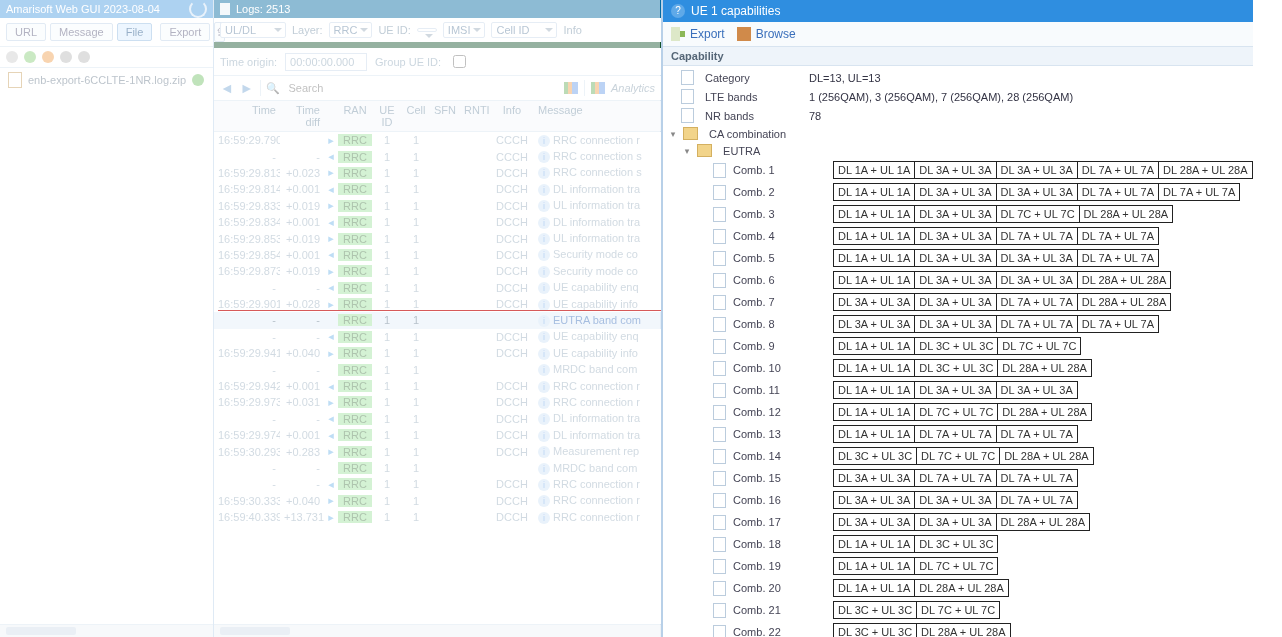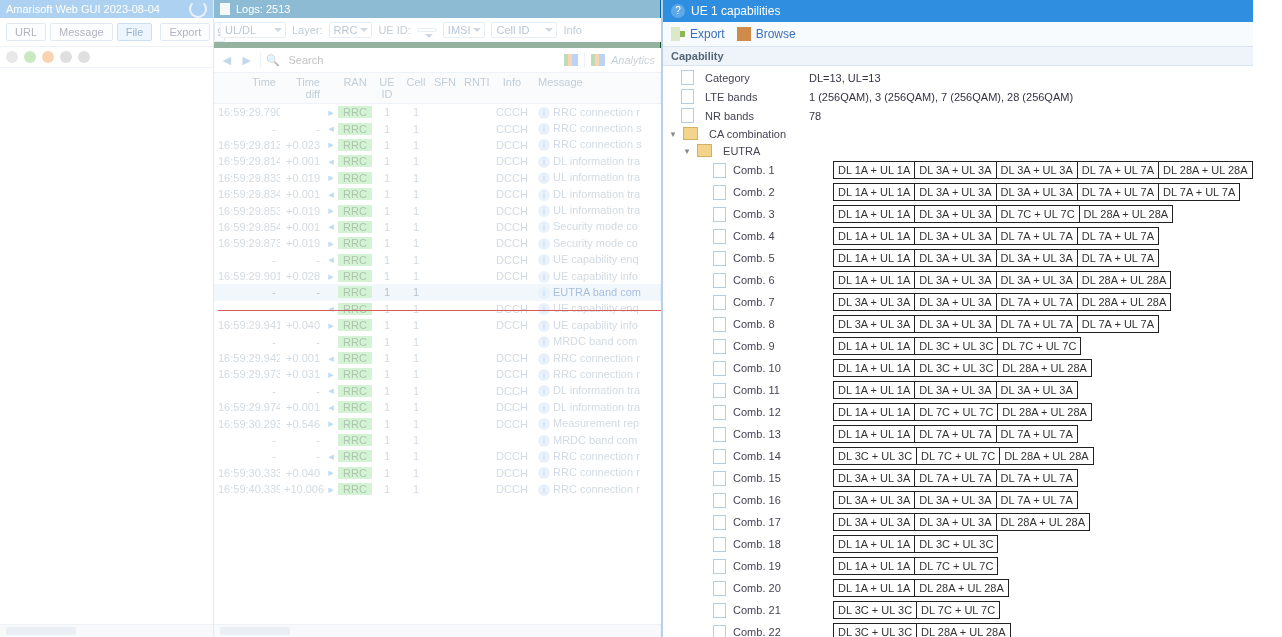--- a/index.html
+++ b/index.html
@@ -110,40 +110,51 @@
       <span class="btn">Export</span>
       <span class="btn icon">⇪</span>
     </div>
     <div class="left-icons">
       <span class="circle c-gr2"></span>
       <span class="circle c-g"></span>
       <span class="circle c-o"></span>
       <span class="circle c-gr"></span>
       <span class="circle c-gr"></span>
     </div>
+    <div class="file-row">
+      <span class="file-ico"></span>
+      <span>enb-export-6CCLTE-1NR.log.zip</span>
+      <span class="chk"></span>
+    </div>
     <div style="flex:1"></div>
     <div class="hscroll">
         <div class="thumb"></div>
       </div>
   </div>
 
   <div class="mid-panel">
     <div class="mid-header">
       <span class="doc-ico"></span>
       <span>Logs: 2513</span>
     </div>
     <div class="mid-filter">
       <span class="sel wide">UL/DL</span>
       <span>Layer:</span>
       <span class="sel">RRC</span>
       <span>UE ID:</span>
       <span class="sel"></span>
       <span class="sel">IMSI</span>
       <span class="sel wide">Cell ID</span>
       <span>Info</span>
+    </div>
+    <div class="mid-origin">
+      <span>Time origin:</span>
+      <input class="inp" style="width: 72px;" value="00:00:00.000">
+      <span>Group UE ID:</span>
+      <input type="checkbox" style="">
     </div>
     <div class="mid-search">
       <span class="arrow">◄</span>
       <span class="arrow">►</span>
       <span class="sep"></span>
       <span class="mag">🔍</span>
       <input class="search-in" placeholder="Search" style="">
       <span class="chart-ico"></span>
       <span class="sep"></span>
       <span class="chart-ico"></span>
@@ -385,21 +396,21 @@
           <div class="c-ran">RRC</div>
           <div class="c-ue">1</div>
           <div class="c-cell">1</div>
           <div class="c-sfn"></div>
           <div class="c-rnti"></div>
           <div class="c-info">DCCH</div>
           <div class="c-msg"><span class="info-i">i</span>DL information tra</div>
         </div>
         <div class="row">
           <div class="c-time">16:59:30.293</div>
-          <div class="c-td">+0.546</div>
+          <div class="c-td">+0.283</div>
           <div class="c-arr">▸</div>
           <div class="c-ran">RRC</div>
           <div class="c-ue">1</div>
           <div class="c-cell">1</div>
           <div class="c-sfn"></div>
           <div class="c-rnti"></div>
           <div class="c-info">DCCH</div>
           <div class="c-msg"><span class="info-i">i</span>Measurement rep</div>
         </div>
         <div class="row">
@@ -433,21 +444,21 @@
           <div class="c-ran">RRC</div>
           <div class="c-ue">1</div>
           <div class="c-cell">1</div>
           <div class="c-sfn"></div>
           <div class="c-rnti"></div>
           <div class="c-info">DCCH</div>
           <div class="c-msg"><span class="info-i">i</span>RRC connection r</div>
         </div>
         <div class="row">
           <div class="c-time">16:59:40.339</div>
-          <div class="c-td">+10.006</div>
+          <div class="c-td">+13.731</div>
           <div class="c-arr">▸</div>
           <div class="c-ran">RRC</div>
           <div class="c-ue">1</div>
           <div class="c-cell">1</div>
           <div class="c-sfn"></div>
           <div class="c-rnti"></div>
           <div class="c-info">DCCH</div>
           <div class="c-msg"><span class="info-i">i</span>RRC connection r</div>
         </div>
       </div>

